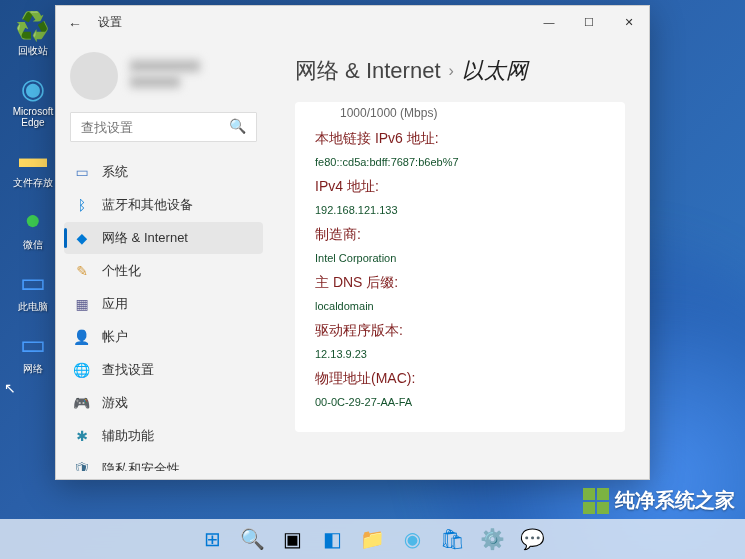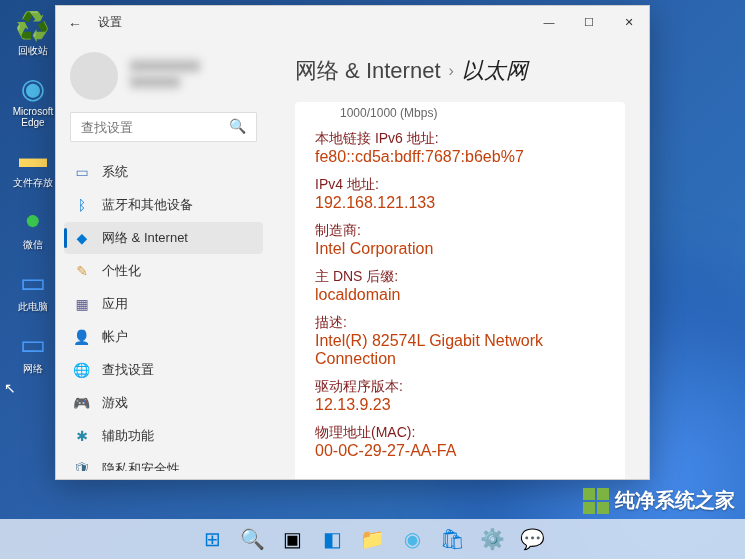--- a/index.html
+++ b/index.html
@@ -40,21 +40,21 @@
     .nav-ico { width: 16px; height: 16px; display: flex; align-items: center; justify-content: center; font-size: 14px; }
     
     .main { flex: 1; padding: 18px 24px 12px; overflow-y: auto; }
     .breadcrumb { font-size: 22px; color: #444; display: flex; align-items: center; gap: 8px; margin-bottom: 16px; }
     .breadcrumb .sep { font-size: 16px; color: #888; }
     .breadcrumb .current { color: #222; font-style: italic; }
     
     .detail-card { background: white; border-radius: 4px; padding: 0 20px 14px; font-size: 12px; color: #333; }
     .detail-row { margin-bottom: 10px; }
     .detail-label { font-size: 14px; color: #7f1d1d; }
-    .detail-value { font-size: 16px; color: #c2410c; margin-top: 0; }
+    .detail-value { font-size: 11px; color: #14532d; margin-top: 8px; }
     .speed-line { color: #666; padding-top: 4px; margin-left: 25px; }
     
     
     .taskbar { position: absolute; bottom: 0; left: 0; right: 0; height: 40px; background: rgba(220,230,245,0.85); backdrop-filter: blur(10px); display: flex; align-items: center; justify-content: center; gap: 4px; }
     .tb-item { width: 36px; height: 36px; display: flex; align-items: center; justify-content: center; border-radius: 4px; cursor: pointer; font-size: 20px; }
     
     .watermark { position: absolute; right: 10px; bottom: 45px; display: flex; align-items: center; gap: 6px; font-size: 20px; color: white; font-weight: bold; text-shadow: 0 1px 2px rgba(0,0,0,0.4); }
     .wm-logo { width: 26px; height: 26px; display: grid; grid-template: 1fr 1fr / 1fr 1fr; gap: 2px; }
     .wm-logo span { background: #7cb342; }
     
@@ -187,24 +187,20 @@
           </div>
         <div class="detail-row">
             <div class="detail-label">制造商:</div>
             <div class="detail-value">Intel Corporation</div>
           </div>
         <div class="detail-row">
             <div class="detail-label">主 DNS 后缀:</div>
             <div class="detail-value">localdomain</div>
           </div>
         <div class="detail-row">
-            <div class="detail-label">描述:</div>
-            <div class="detail-value">Intel(R) 82574L Gigabit Network Connection</div>
-          </div>
-        <div class="detail-row">
             <div class="detail-label">驱动程序版本:</div>
             <div class="detail-value">12.13.9.23</div>
           </div>
         <div class="detail-row">
             <div class="detail-label">物理地址(MAC):</div>
             <div class="detail-value">00-0C-29-27-AA-FA</div>
           </div>
       </div>
 
     </div>

